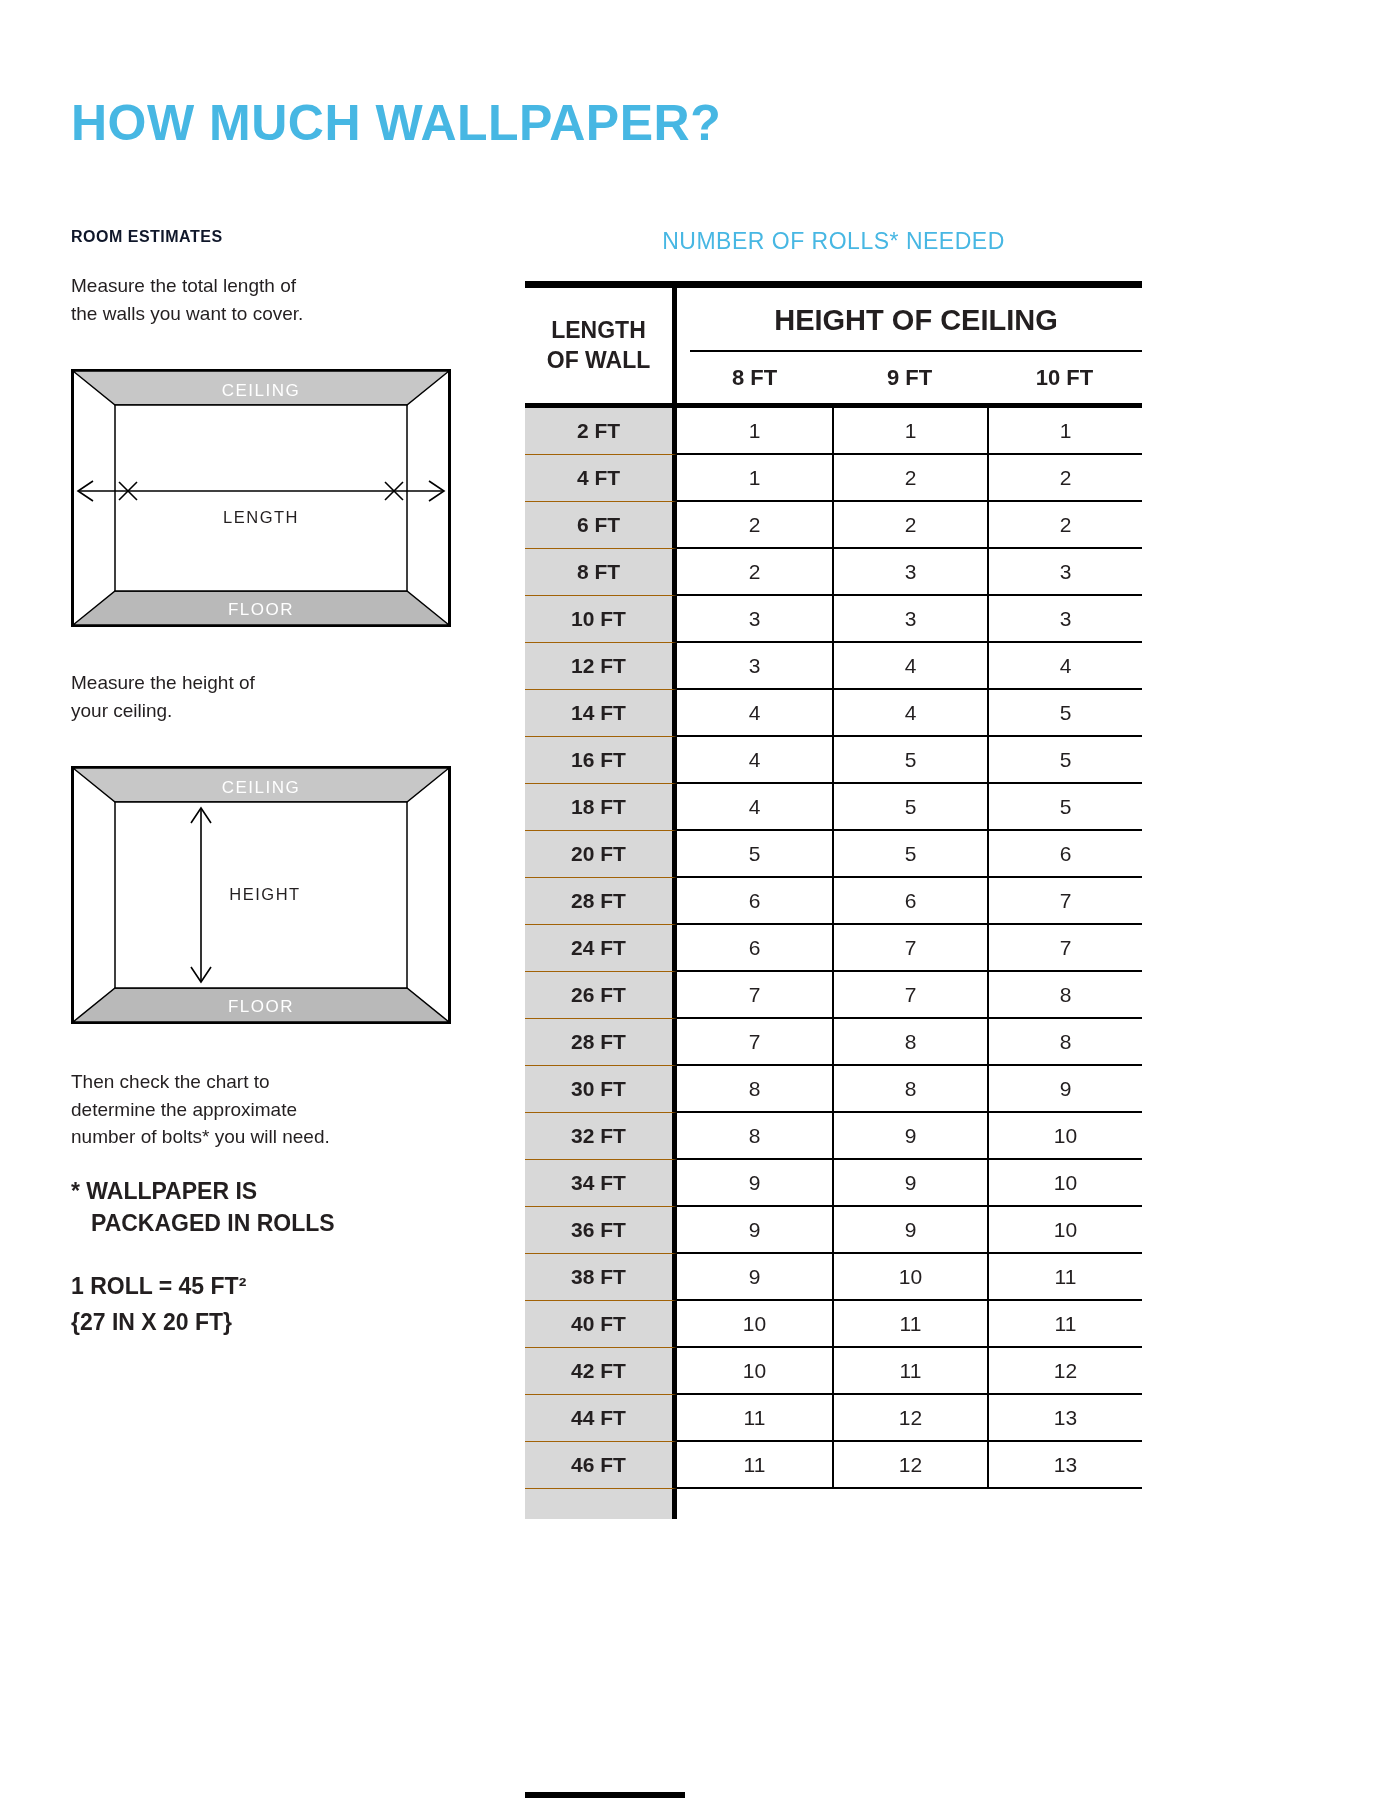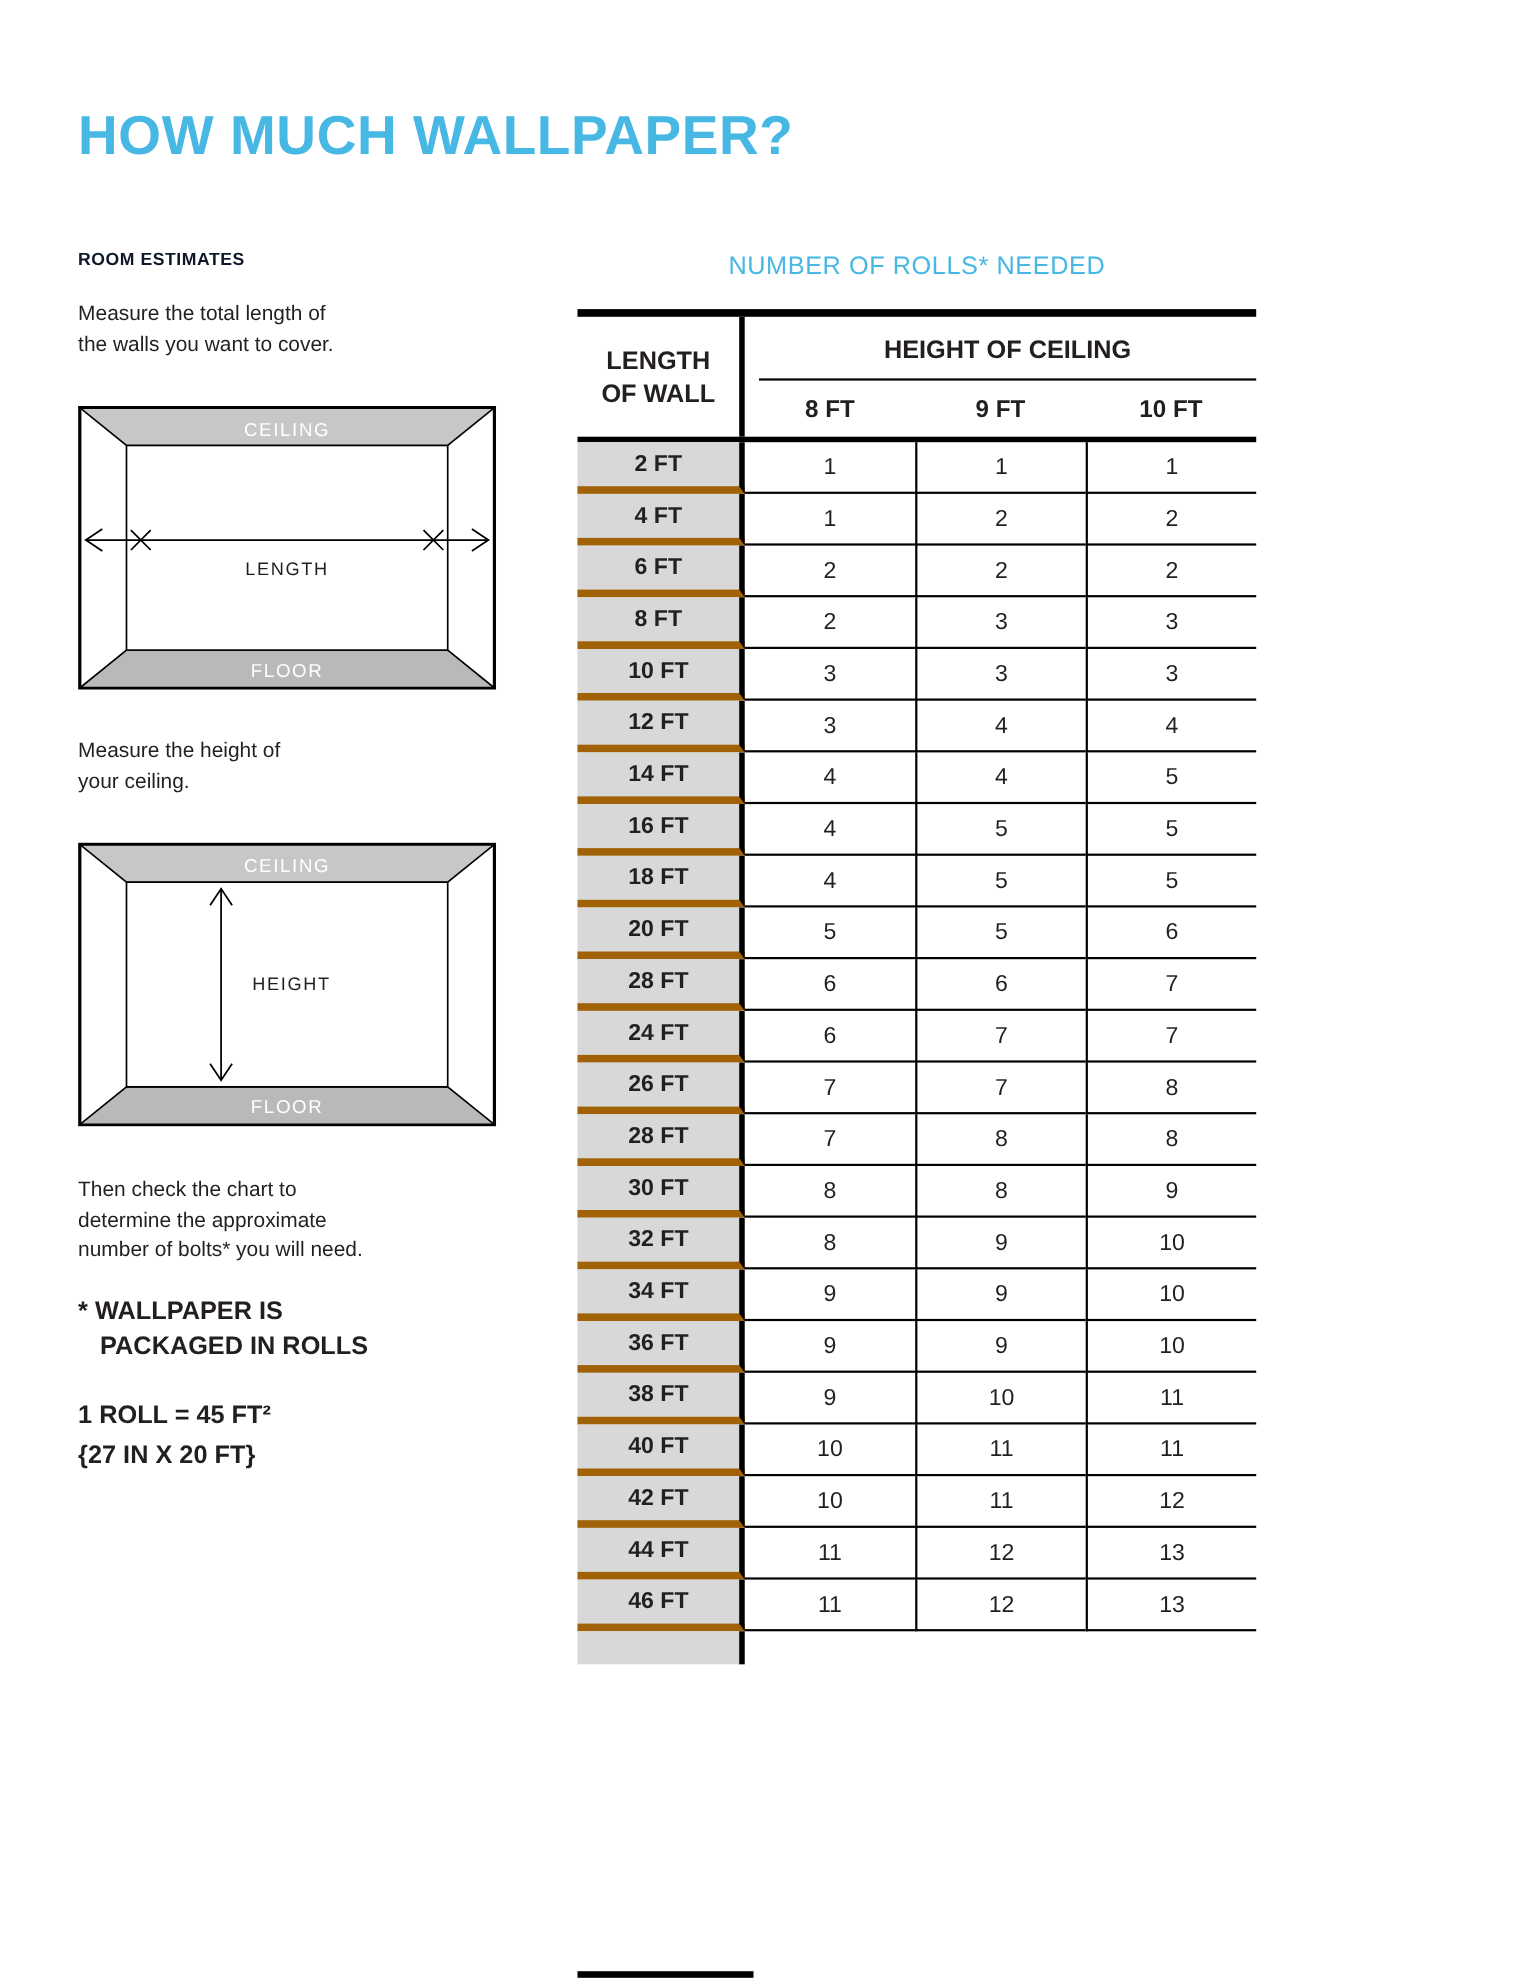--- a/index.html
+++ b/index.html
@@ -45,28 +45,28 @@
   .tbl-head { display: grid; grid-template-columns: 152px 1fr; border-bottom: 5px solid #000; }
   .hdr-col1 {
     border-right: 5px solid #000;
     display: flex; align-items: center; justify-content: center;
   }
   .hdr-col1 span {
     white-space: pre-line; text-align: center;
     font-weight: 700; font-size: 23px; line-height: 1.3;
   }
   .span-hdr {
-    text-align: center; font-weight: 700; font-size: 23px;
+    text-align: center; font-weight: 700; font-size: 29px;
     padding: 16px 0 13px; border-bottom: 2px solid #000; margin-left: 13px;
   }
   .sub-hdr { display: grid; grid-template-columns: repeat(3, 1fr); }
   .sub-hdr > div { text-align: center; font-weight: 700; font-size: 22px; padding: 13px 0 12px; }
   .tbl-row { display: grid; grid-template-columns: 152px 1fr 1fr 1fr; height: 47px; }
   .row-label {
-    background: #d8d8d8; border-right: 5px solid #000; border-bottom: 7px solid #a16207;
+    background: #d8d8d8; border-right: 5px solid #000; border-bottom: 1px solid #a16207;
     font-weight: 700; font-size: 21px;
     display: flex; align-items: center; justify-content: center;
   }
   .cell {
     border-bottom: 2px solid #000; font-size: 21px;
     display: flex; align-items: center; justify-content: center;
   }
   .cell ~ .cell { border-left: 2px solid #000; }
   .tbl-footer { display: grid; grid-template-columns: 152px 1fr; }
   .footer-gray { height: 30px; background: #d8d8d8; border-right: 5px solid #000; }

